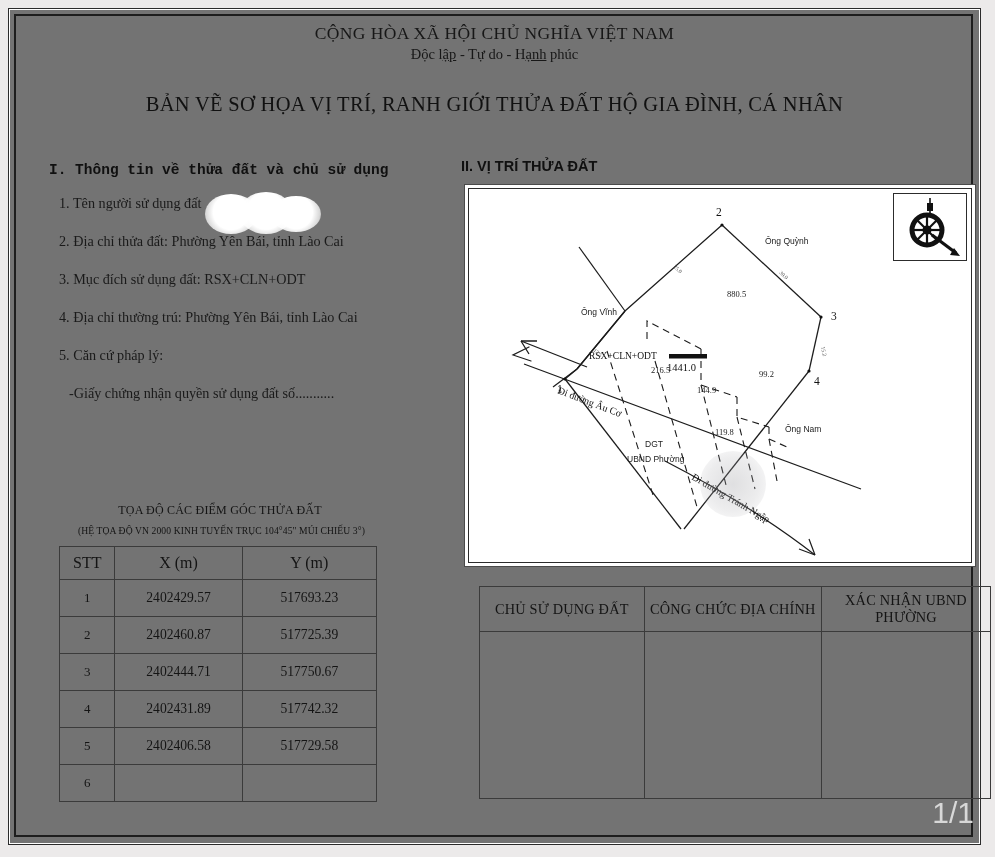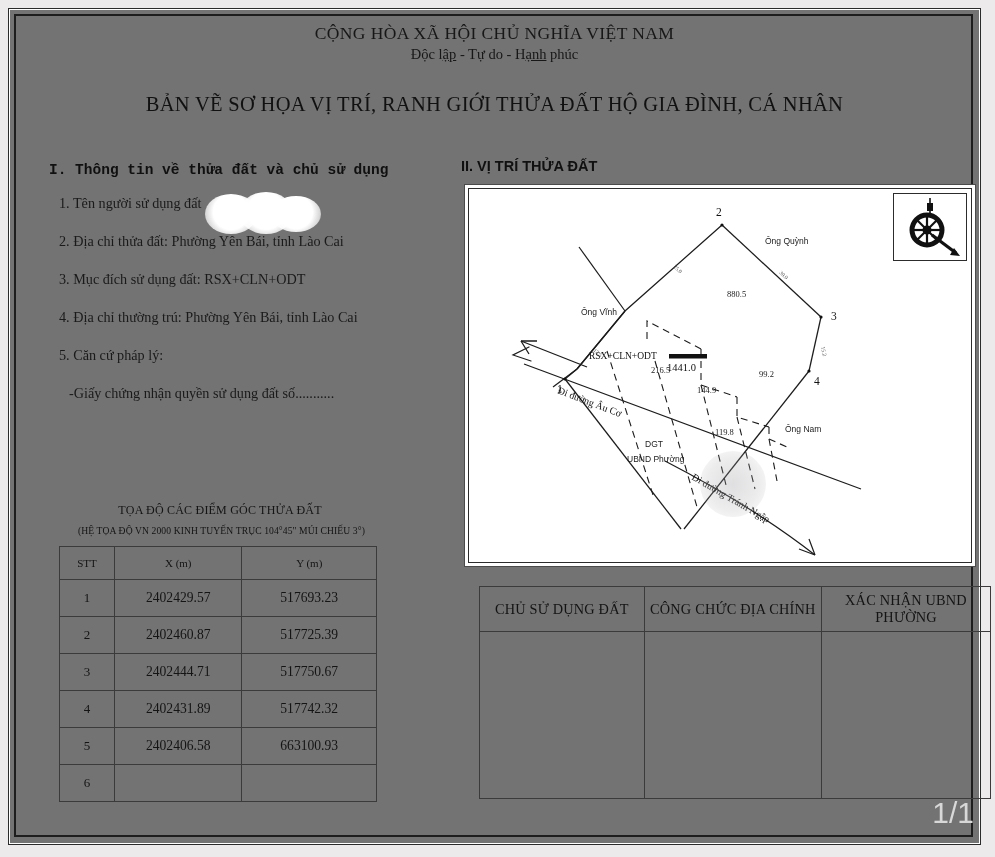--- a/index.html
+++ b/index.html
@@ -68,21 +68,21 @@
     font-size:9.6px;color:#141414;letter-spacing:.1px;
   }
   table.coords{
     position:absolute;left:50px;top:537px;
     border-collapse:collapse;width:318px;
     font-size:13.6px;color:#141414;
   }
   table.coords td,table.coords th{
     border:1px solid #3b3b3b;text-align:center;font-weight:normal;
   }
-  table.coords th{height:30px;font-size:11px;}
+  table.coords th{height:30px;font-size:16px;}
   table.coords td{height:34px;}
   table.coords .c-stt{width:54px;}
   table.coords .c-x{width:128px;}
   table.coords .c-y{width:136px;}
   table.coords td.idx{font-size:13px;}
 
   
   .map-box{
     position:absolute;left:455px;top:175px;width:512px;height:383px;
     border:1px solid #4a4a4a;background:#fff;box-sizing:border-box;
@@ -175,21 +175,21 @@
       <td>517750.67</td>
     </tr>
     <tr>
       <td class="idx">4</td>
       <td>2402431.89</td>
       <td>517742.32</td>
     </tr>
     <tr>
       <td class="idx">5</td>
       <td>2402406.58</td>
-      <td>663100.93</td>
+      <td>517729.58</td>
     </tr>
     <tr>
       <td class="idx">6</td>
       <td></td>
       <td></td>
     </tr>
   </tbody>
     </table>
 
   <div class="sec-h" id="sec2-h">II. VỊ TRÍ THỬA ĐẤT</div>

